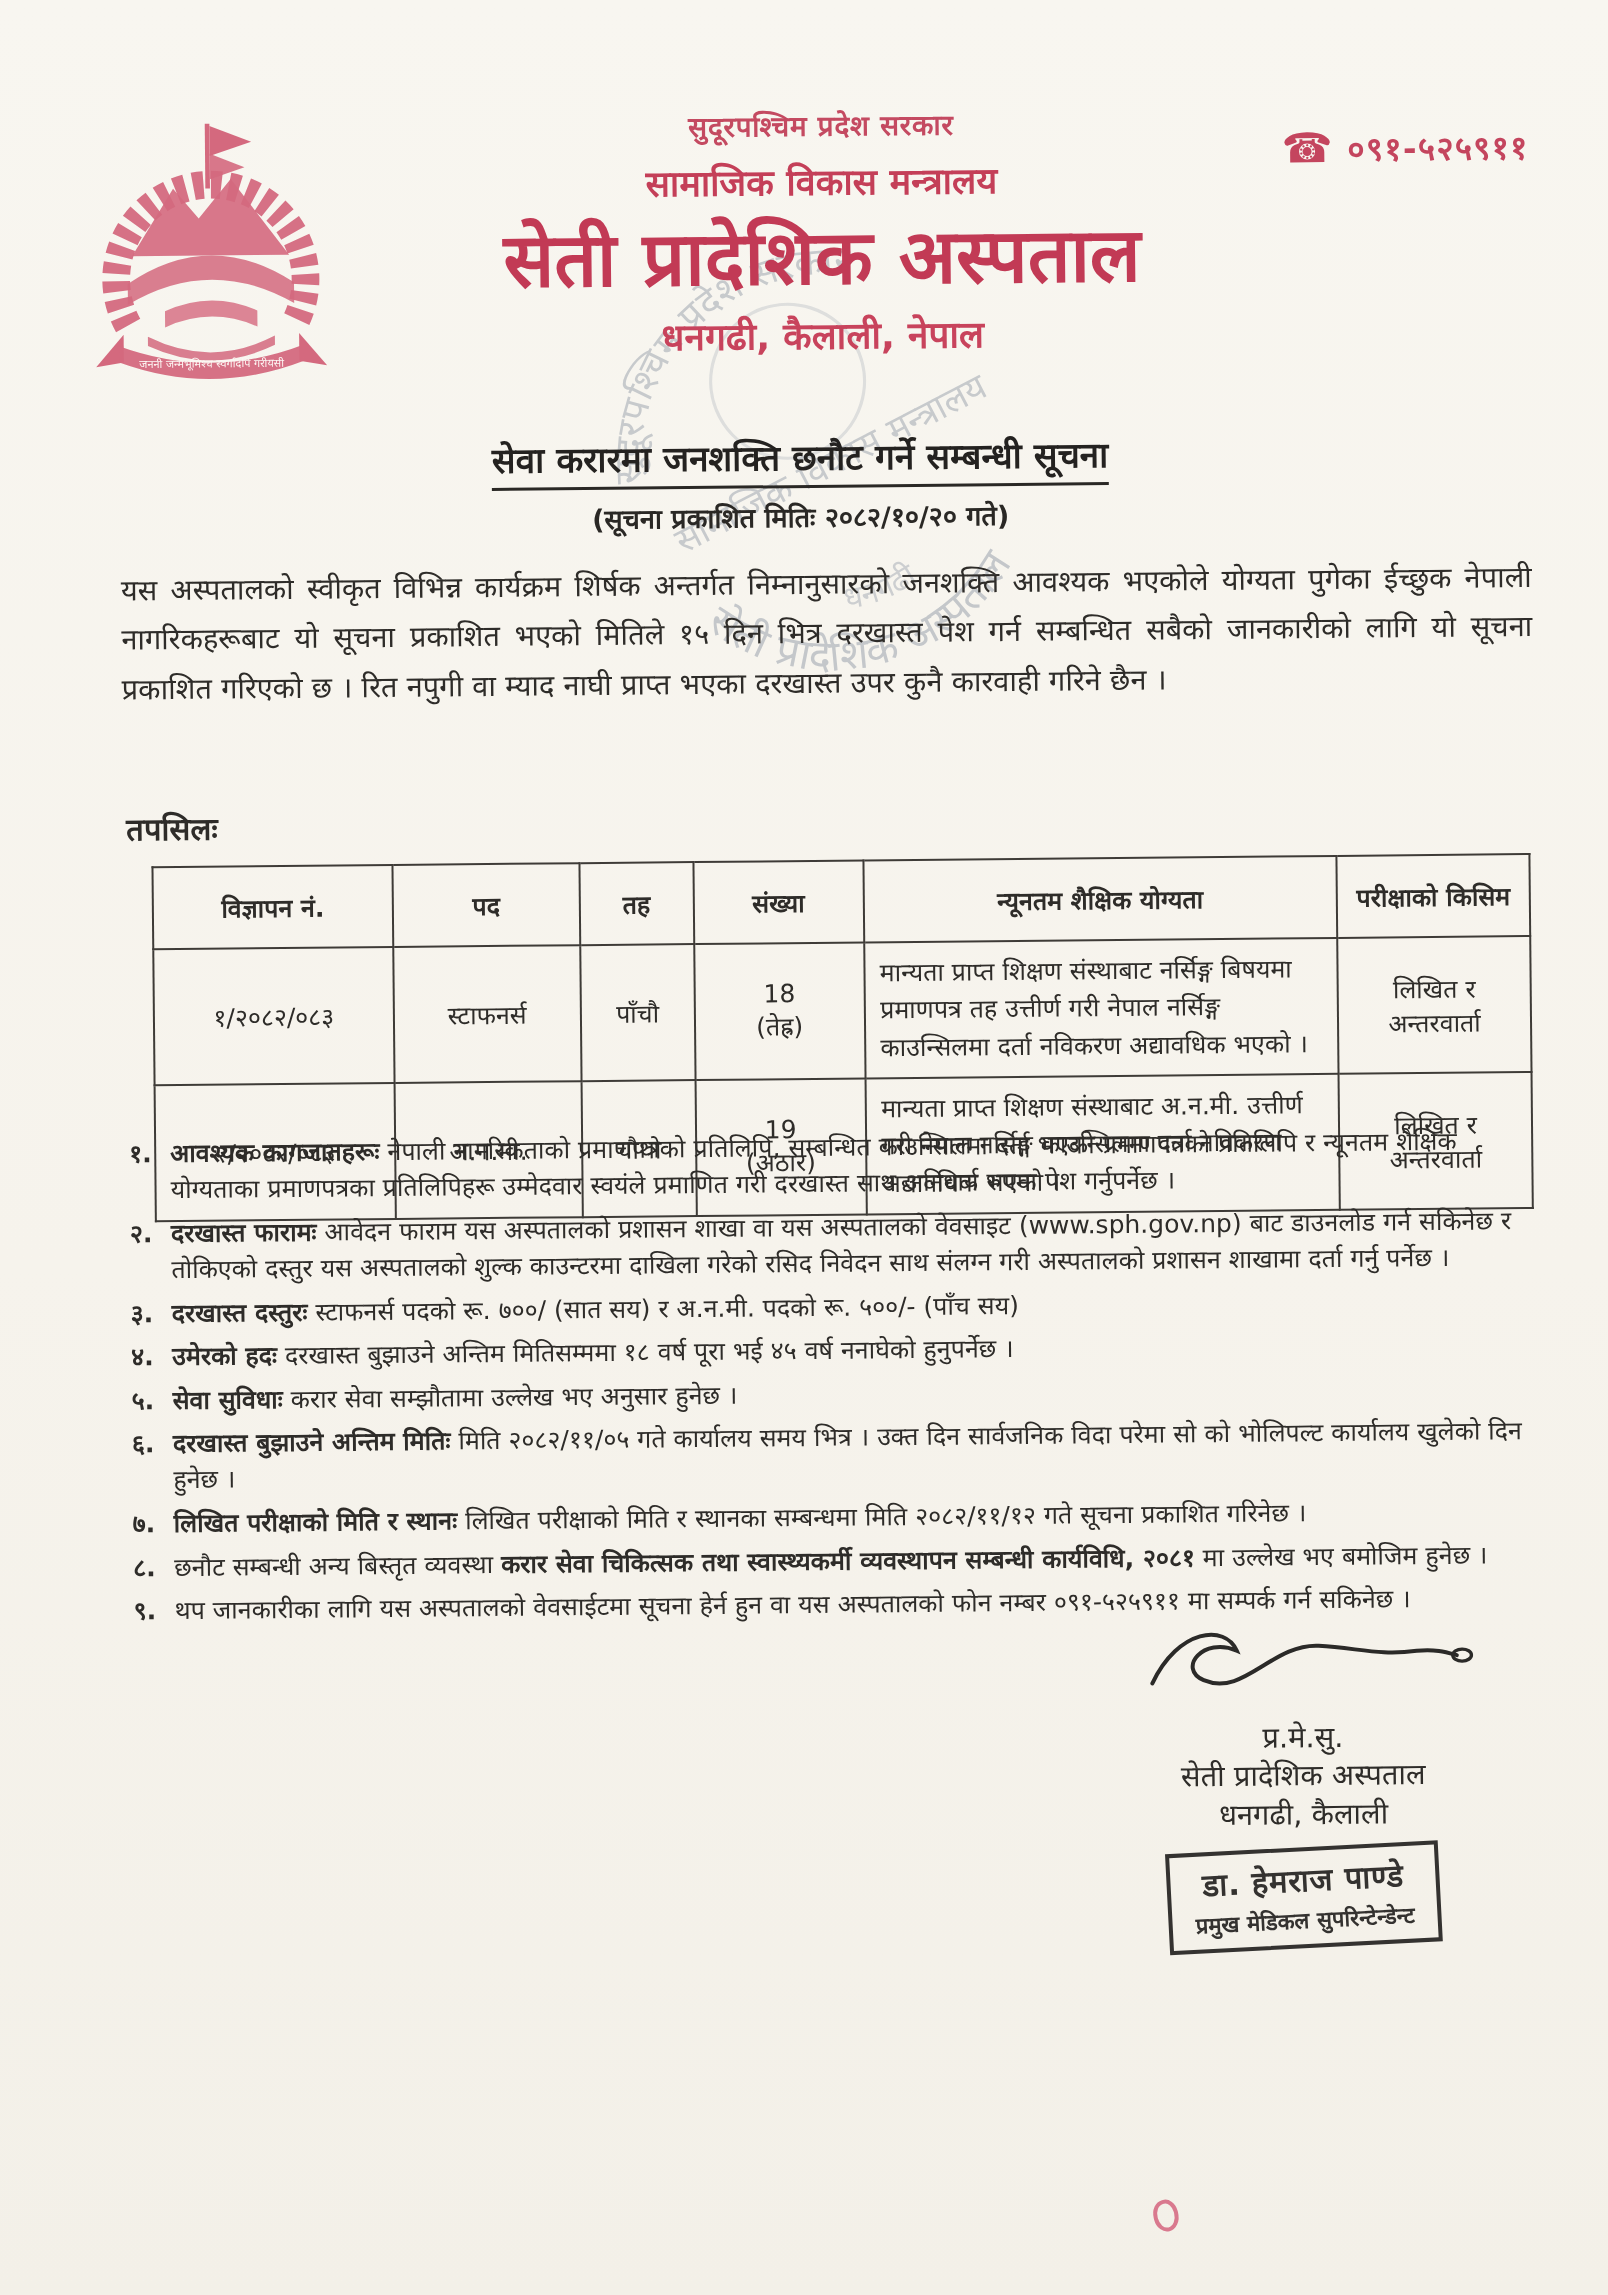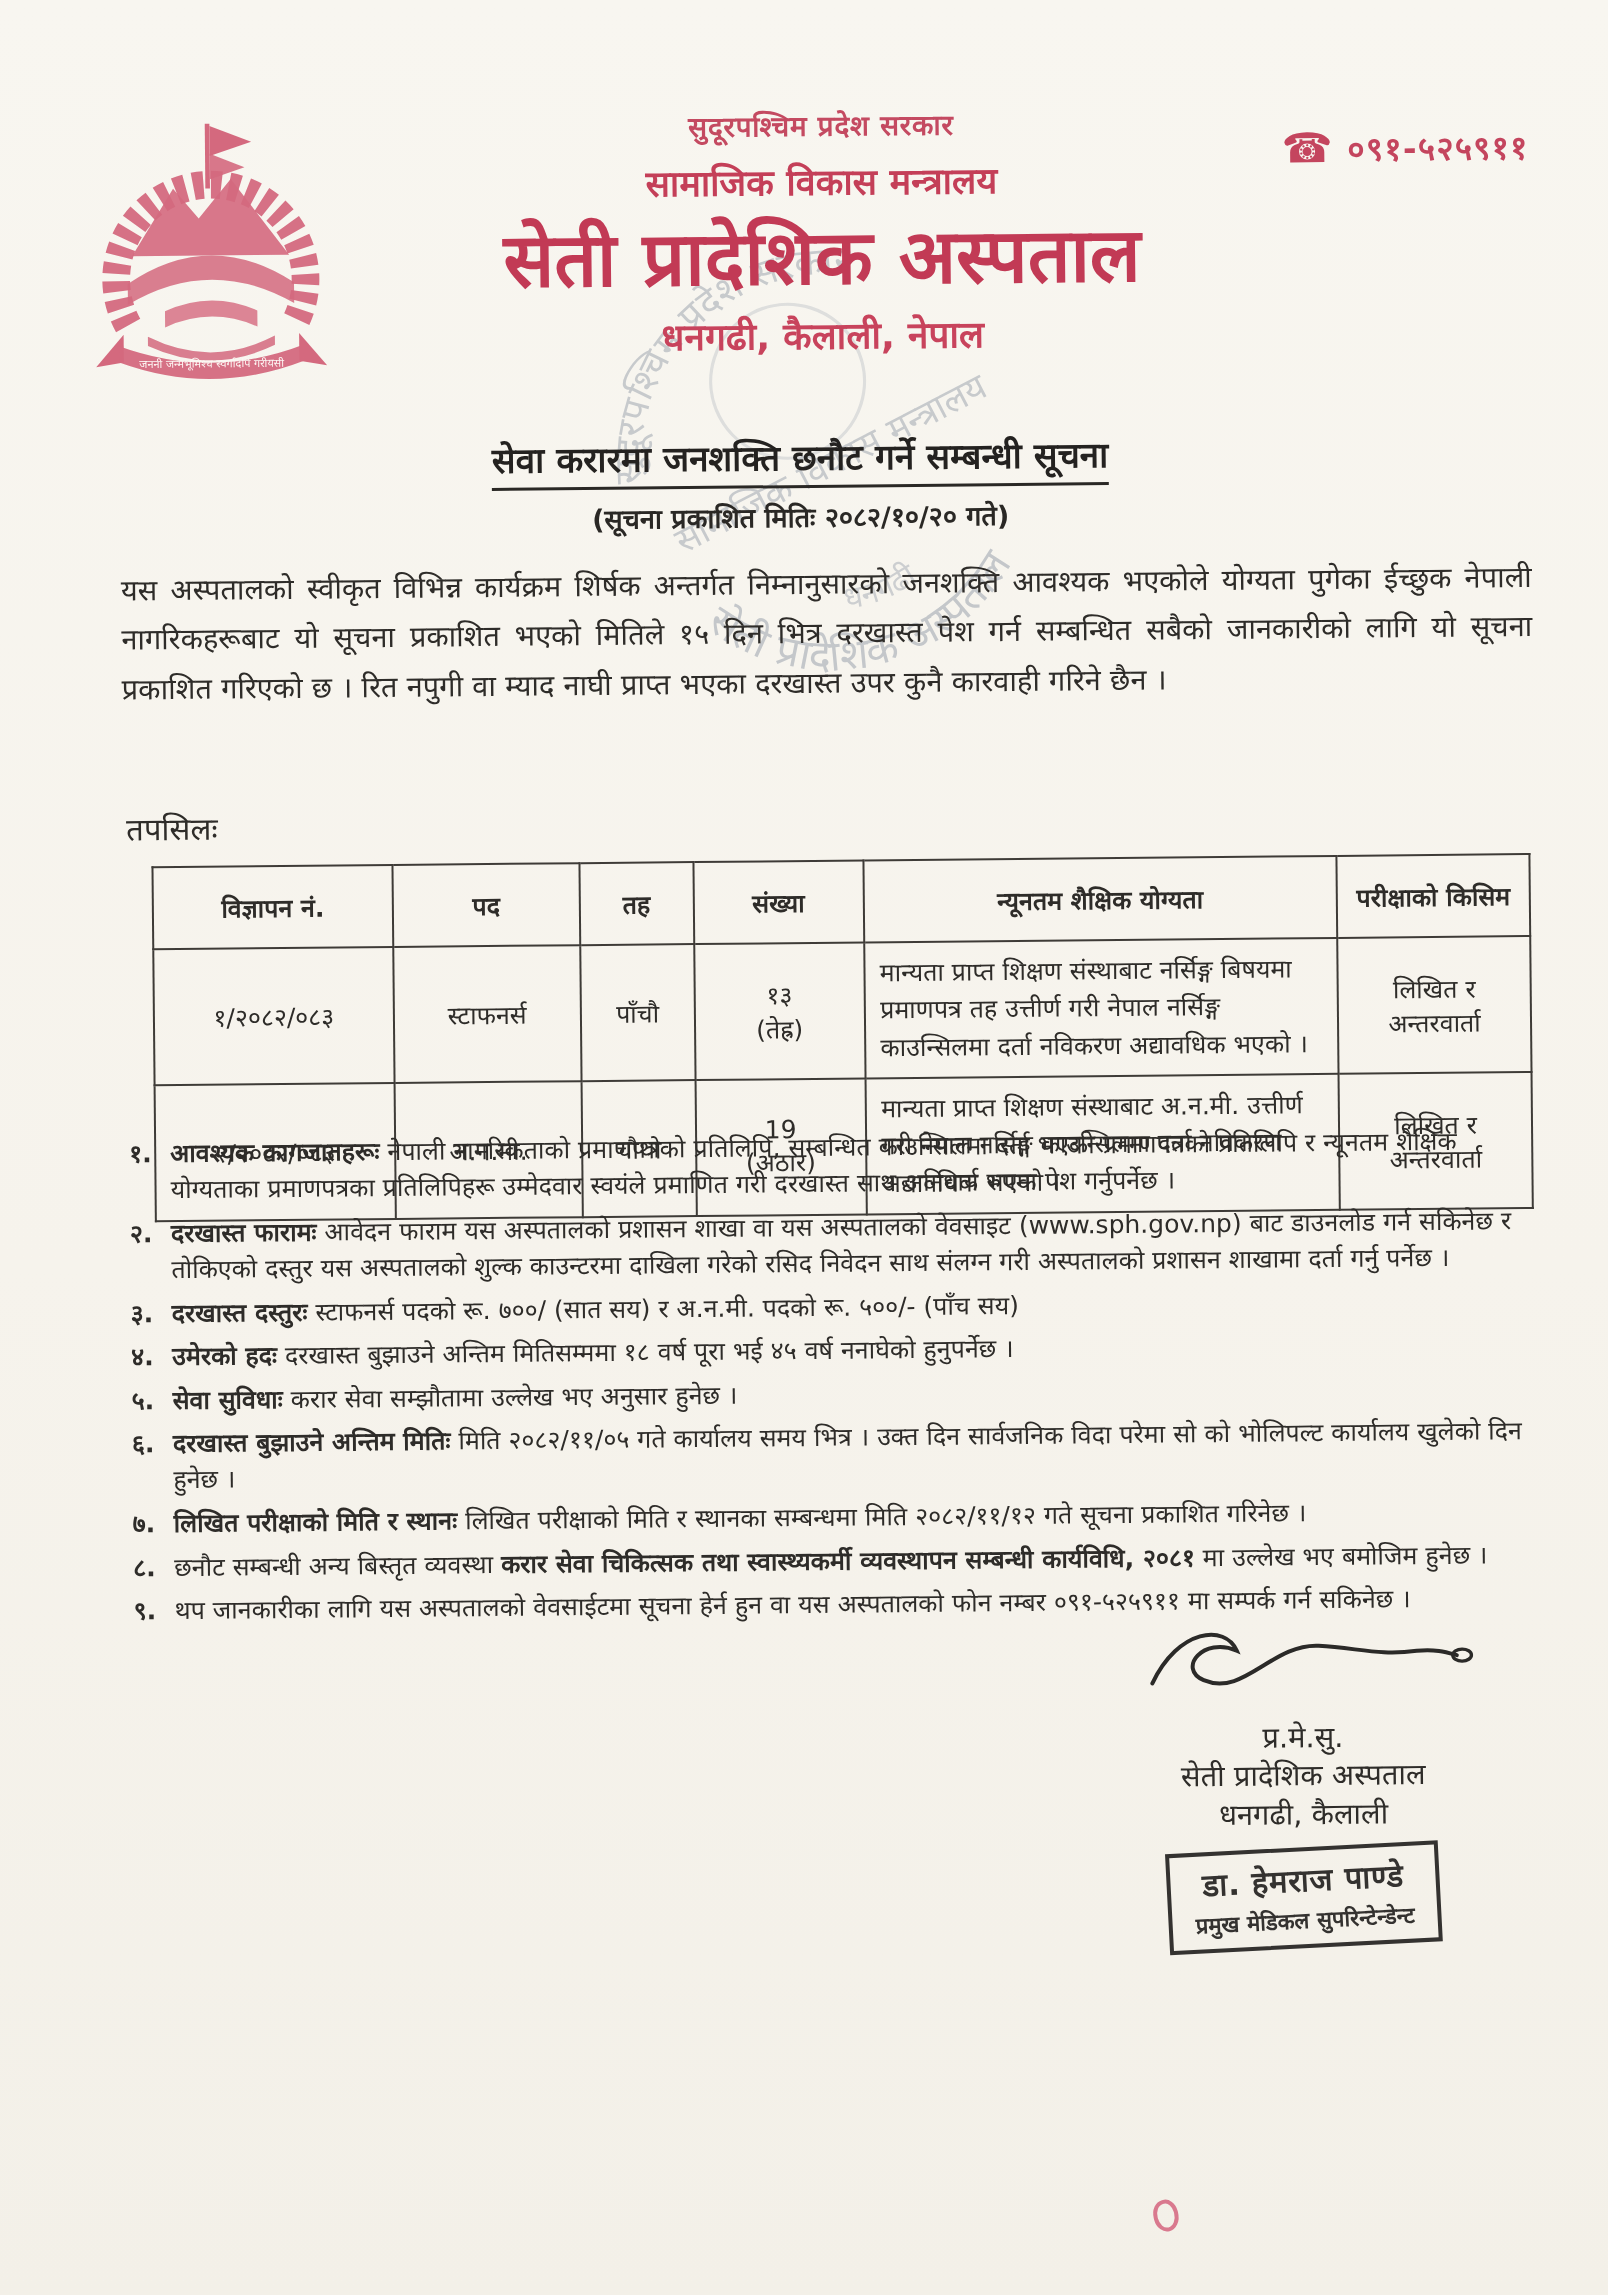--- a/index.html
+++ b/index.html
@@ -31,21 +31,21 @@
   .phone-number{font-size:33px;font-weight:700;letter-spacing:1.3px;}
 
   
   .title-block{position:absolute;top:433px;left:0;width:1609px;text-align:center;z-index:3;}
   .notice-title{display:inline-block;font-size:35px;font-weight:700;color:#242220;border-bottom:3.3px solid #2a2825;padding-bottom:5.3px;}
   .notice-subtitle{margin-top:9.4px;font-size:27px;font-weight:700;color:#2a2825;}
 
   
   .intro{position:absolute;top:560px;left:124px;width:1411px;font-size:29px;line-height:1.70;text-align:justify;z-index:3;}
 
-  .tapasil{position:absolute;top:801px;left:127px;font-size:31px;font-weight:400;z-index:3;}
+  .tapasil{position:absolute;top:801px;left:127px;font-size:31px;font-weight:700;z-index:3;}
 
   
   .vtable{position:absolute;top:860px;left:152px;width:1379px;border-collapse:collapse;font-size:25px;z-index:3;}
   .vtable th,.vtable td{border:2px solid #3e3b37;padding:10.7px 9.4px;}
   .vtable th{font-weight:700;text-align:center;padding-top:23px;padding-bottom:23px;}
   .vtable td{text-align:center;vertical-align:middle;}
   .vtable td.qual{text-align:left;line-height:1.5;padding-left:14.7px;padding-right:14.7px;}
   .count-word{display:block;}
 
   
@@ -157,21 +157,21 @@
           <th>न्यूनतम शैक्षिक योग्यता</th>
           <th>परीक्षाको किसिम</th>
         </tr>
       </thead>
       <tbody>
         <tr>
           <td>१/२०८२/०८३</td>
           <td>स्टाफनर्स</td>
           <td>पाँचौ</td>
           <td>
-            <span>१३</span>
+            <span>18</span>
             <span class="count-word">(तेह्र)</span>
           </td>
           <td class="qual">मान्यता प्राप्त शिक्षण संस्थाबाट नर्सिङ्ग बिषयमा प्रमाणपत्र तह उत्तीर्ण गरी नेपाल नर्सिङ्ग काउन्सिलमा दर्ता नविकरण अद्यावधिक भएको ।</td>
           <td>लिखित र अन्तरवार्ता</td>
         </tr>
         <tr>
           <td>२/२०८२/०८३</td>
           <td>अ.न.मी.</td>
           <td>चौथो</td>
           <td>

